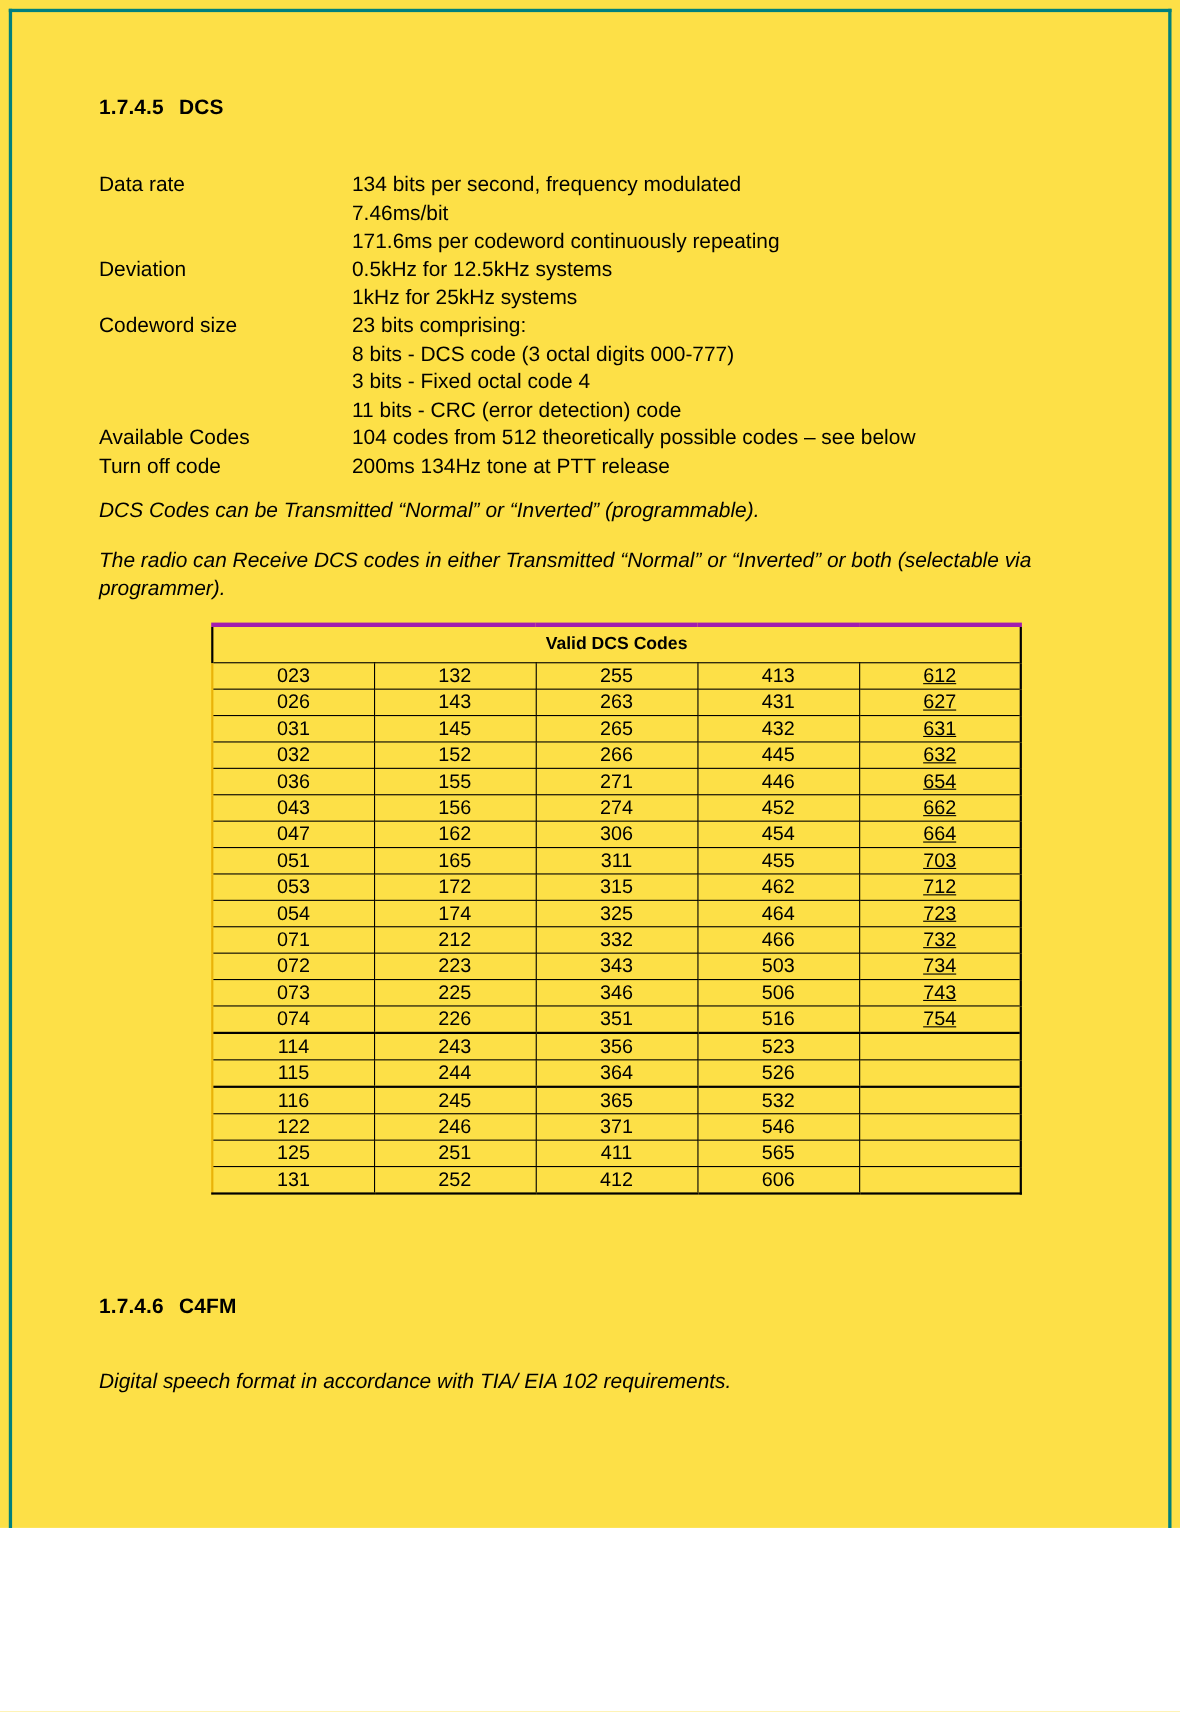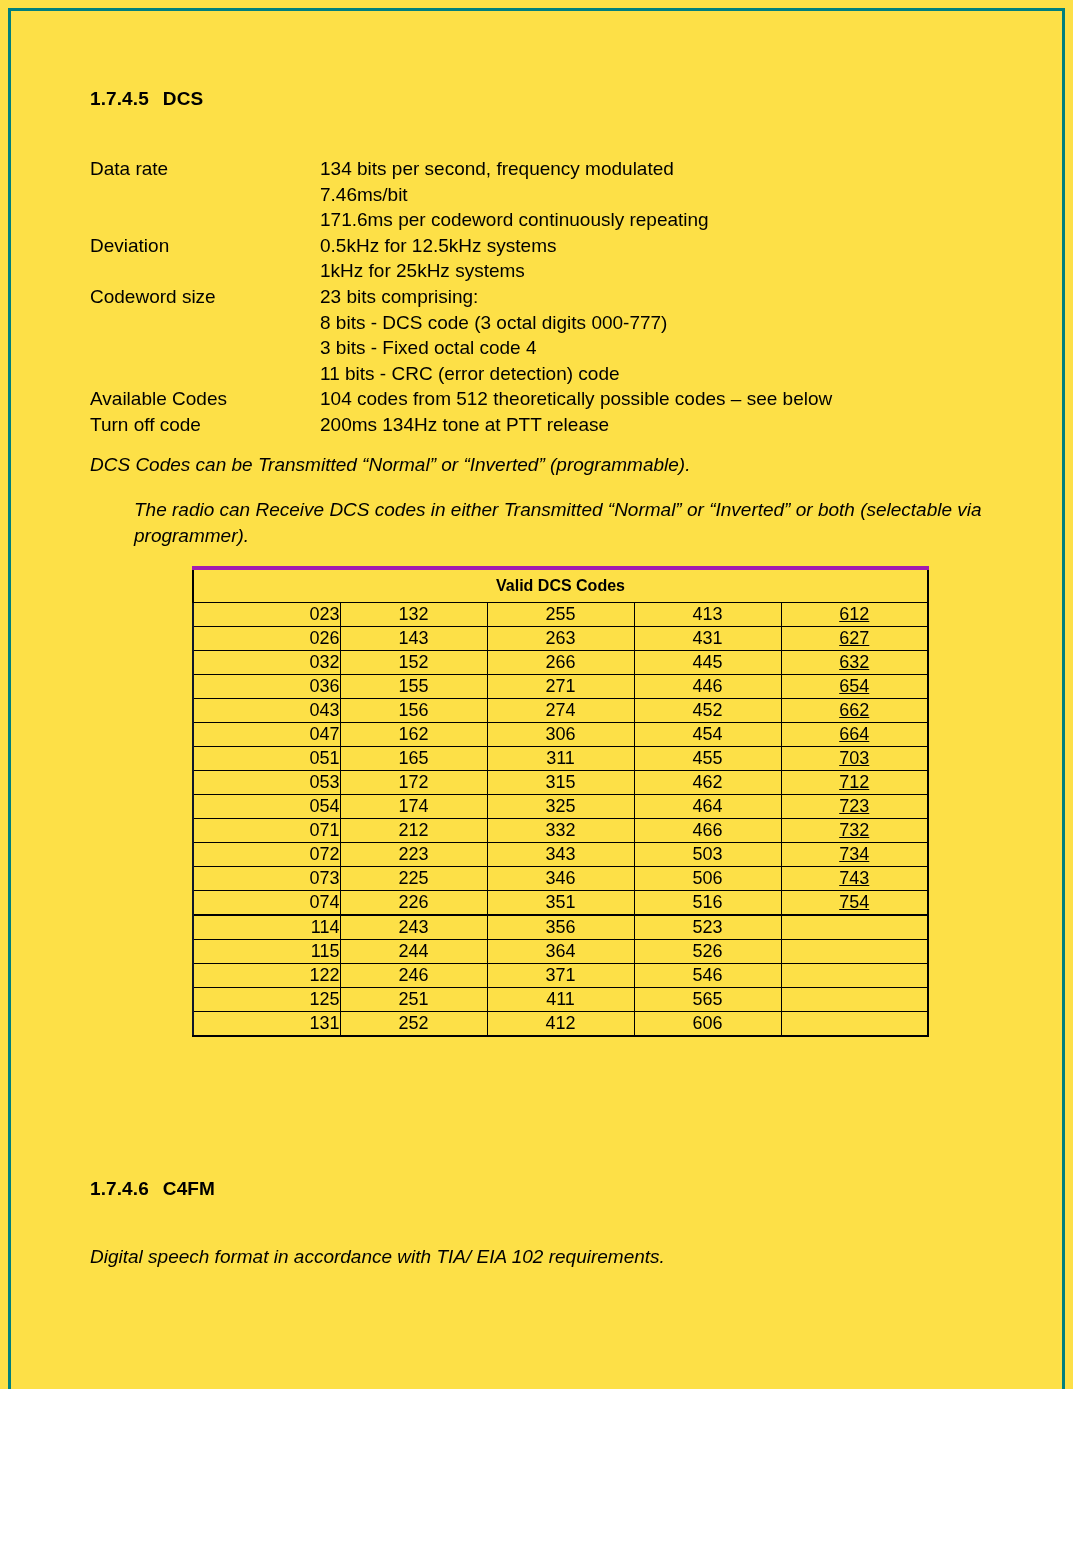--- a/index.html
+++ b/index.html
@@ -90,21 +90,21 @@
   
   .para {
     position: absolute;
     left: 90px;
     font-size: 19px;
     line-height: 26px;
     width: 900px;
     font-style: italic;
   }
   #para-transmit { top: 452px; }
-  #para-receive  { top: 497px; margin-left: 44px; }
+  #para-receive  { top: 497px; }
   #para-c4fm     { top: 1244px; }
 
   
   .codes-table-wrap {
     position: absolute;
     left: 192px;
     top: 566px;
     width: 737px;
   }
   table.codes {
@@ -123,21 +123,21 @@
   }
   table.codes tr.header-row th {
     font-size: 16px;
     font-weight: bold;
     height: 32px;
     line-height: 32px;
     border-top: 4px solid #a21caf;
     border-left: 2px solid #000000;
     border-right: 2px solid #000000;
   }
-  table.codes tr td:first-child { border-left: 2px solid #0f172a; text-align: right; }
+  table.codes tr td:first-child { border-left: 2px solid #eab308; }
   table.codes tr td:last-child  { border-right: 2px solid #000000; text-decoration: underline; }
   table.codes tr.last-row td    { border-bottom: 2px solid #000000; }
   table.codes tr.break-above td { border-top: 2px solid #000000; }
 
   
   .footer {
     position: absolute;
     left: 0;
     top: 1532px;
     width: 1073px;
@@ -252,20 +252,27 @@
               <td>612</td>
             </tr>
             <tr>
               <td>026</td>
               <td>143</td>
               <td>263</td>
               <td>431</td>
               <td>627</td>
             </tr>
             <tr>
+              <td>031</td>
+              <td>145</td>
+              <td>265</td>
+              <td>432</td>
+              <td>631</td>
+            </tr>
+            <tr>
               <td>032</td>
               <td>152</td>
               <td>266</td>
               <td>445</td>
               <td>632</td>
             </tr>
             <tr>
               <td>036</td>
               <td>155</td>
               <td>271</td>
@@ -340,20 +347,27 @@
               <td>243</td>
               <td>356</td>
               <td>523</td>
               <td></td>
             </tr>
             <tr>
               <td>115</td>
               <td>244</td>
               <td>364</td>
               <td>526</td>
+              <td></td>
+            </tr>
+            <tr class="break-above">
+              <td>116</td>
+              <td>245</td>
+              <td>365</td>
+              <td>532</td>
               <td></td>
             </tr>
             <tr>
               <td>122</td>
               <td>246</td>
               <td>371</td>
               <td>546</td>
               <td></td>
             </tr>
             <tr>

